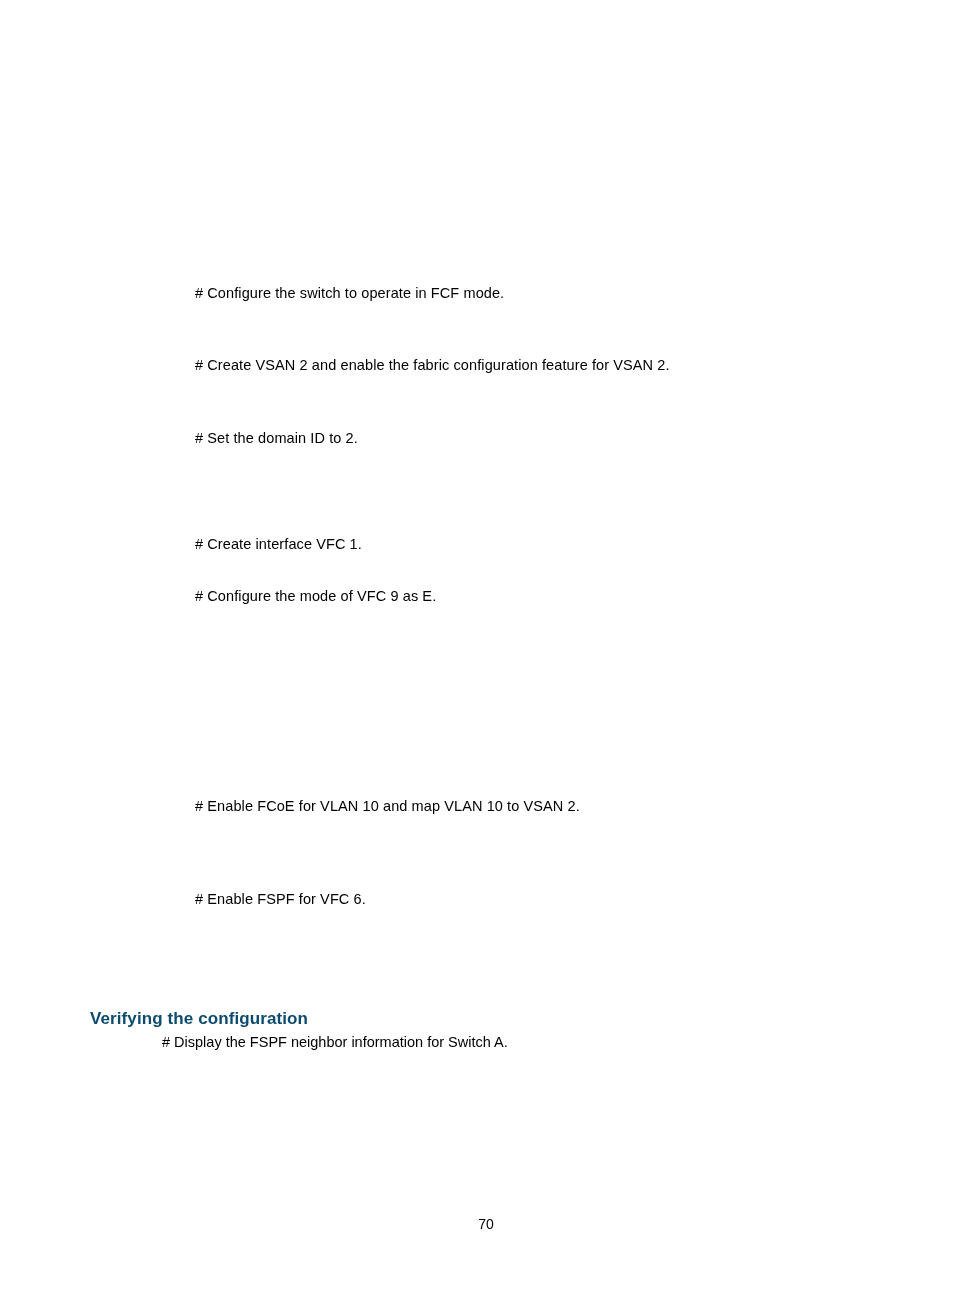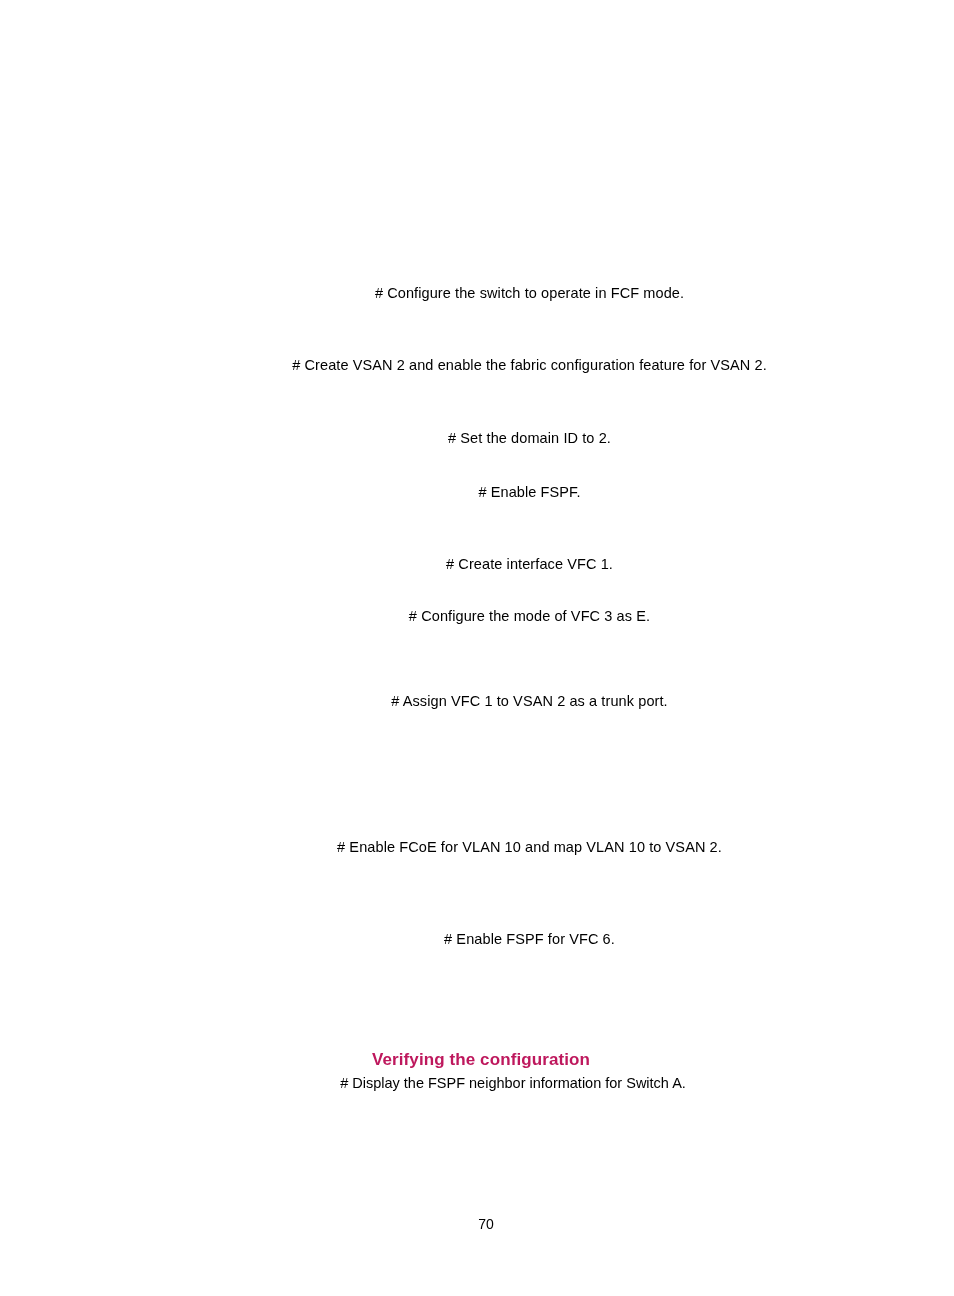--- a/index.html
+++ b/index.html
@@ -1,19 +1,18 @@
 <!DOCTYPE html>
 <html><head>
   <meta charset="utf-8">
   <style>
     * {
       margin: 0;
       padding: 0;
       box-sizing: border-box;
-      text-align: center;
     }
     body {
       width: 954px;
       height: 1296px;
       background: #ffffff;
       font-family: Arial, Helvetica, sans-serif;
       position: relative;
       color: #000000;
     }
     .content {
@@ -41,24 +40,24 @@
     .gap-big {
       height: 74px;
     }
     .gap-xl {
       height: 72px;
     }
     .gap-vbig {
       height: 100px;
     }
     .section-heading {
-      color: #be185d;
+      color: #0c4a6e;
       font-size: 17px;
       font-weight: bold;
-      margin-left: 8px;
+      margin-left: 0;
       letter-spacing: 0.1px;
     }
     .sub-step {
       font-size: 14.5px;
       margin-left: 72px;
       margin-top: 5px;
     }
     .page-number {
       position: absolute;
       bottom: 64px;
@@ -71,28 +70,26 @@
 </head>
 <body>
 
 <div class="content">
   <div class="step"># Configure the switch to operate in FCF mode.</div>
   <div class="gap-large"></div>
   <div class="step"># Create VSAN 2 and enable the fabric configuration feature for VSAN 2.</div>
   <div class="gap-large"></div>
   <div class="step"># Set the domain ID to 2.</div>
   <div class="gap-med"></div>
-  <div class="step"># Enable FSPF.</div>
   <div class="gap-large"></div>
   <div class="step"># Create interface VFC 1.</div>
   <div class="gap-small"></div>
-  <div class="step"># Configure the mode of VFC 3 as E.</div>
+  <div class="step"># Configure the mode of VFC 9 as E.</div>
   <div class="gap-small"></div>
   <div class="gap-small"></div>
-  <div class="step"># Assign VFC 1 to VSAN 2 as a trunk port.</div>
   <div class="gap-large"></div>
   <div class="gap-big"></div>
   <div class="step"># Enable FCoE for VLAN 10 and map VLAN 10 to VSAN 2.</div>
   <div class="gap-xl"></div>
   <div class="step"># Enable FSPF for VFC 6.</div>
   <div class="gap-vbig"></div>
   <div class="section-heading">Verifying the configuration</div>
   <div class="sub-step"># Display the FSPF neighbor information for Switch A.</div>
 </div>
 

